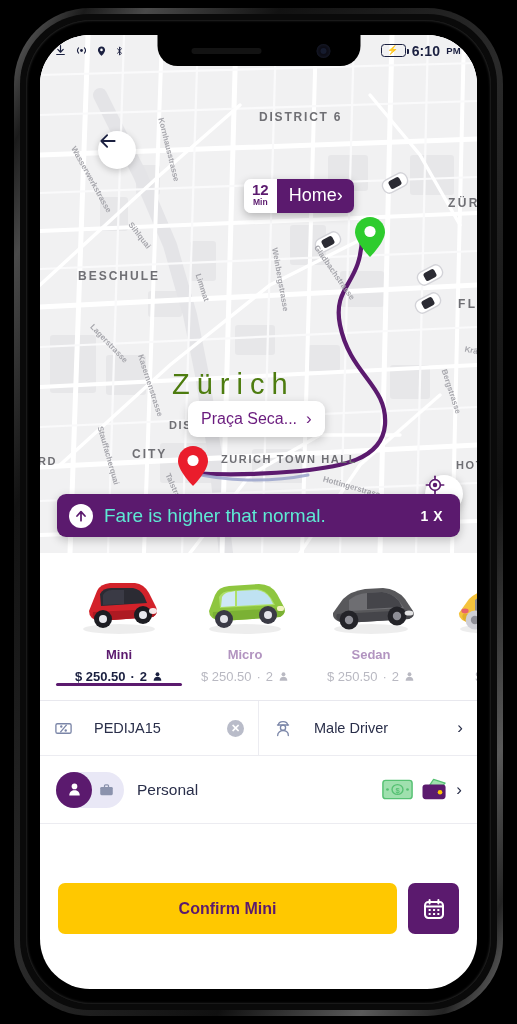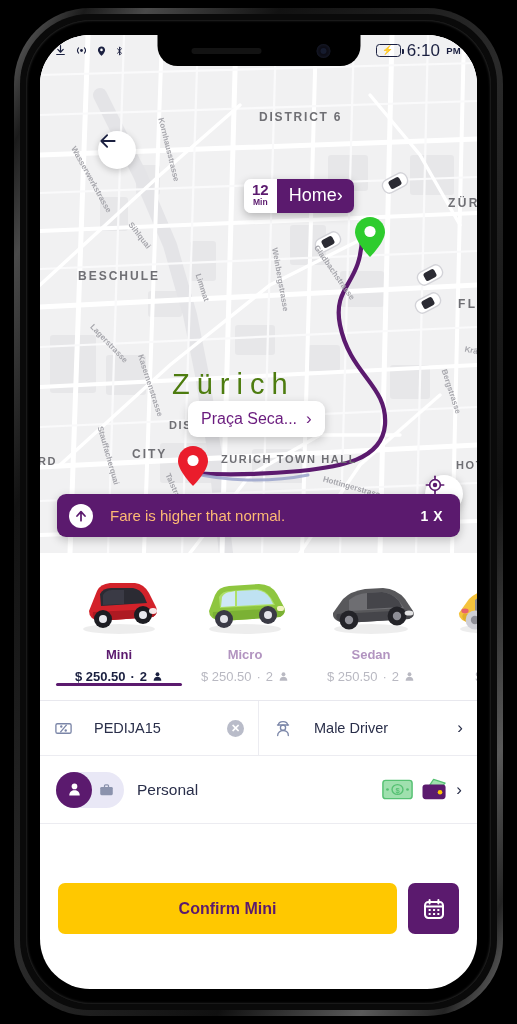--- a/index.html
+++ b/index.html
@@ -62,21 +62,21 @@
 
   
   .statusbar {
     position:absolute; top:0; left:0; width:437px; height:31px;
     z-index:35; color:#1b2040;
     display:flex; align-items:center; justify-content:space-between;
     padding: 0 16px 0 14px; font-size: 11.5px;
   }
   .sb-left { display:flex; align-items:center; gap:7px; }
   .sb-right { display:flex; align-items:center; gap:6px; }
-  .sb-time { font-size: 17px; font-weight:400; letter-spacing:.1px; }
+  .sb-time { font-size: 14px; font-weight:700; letter-spacing:.1px; }
   .sb-pm { font-size:9.5px; font-weight:700; letter-spacing:.3px;}
   .batt {
     width:25px; height:12.5px; border:1.6px solid #1b2040; border-radius:3.5px;
     position:relative; display:flex; align-items:center; justify-content:center;
   }
   .batt::after{ content:""; position:absolute; right:-4px; top:3.5px; width:2px;height:5px;
     background:#1b2040; border-radius:0 1px 1px 0;}
   .batt .bolt{ font-size:9px; line-height:1; color:#1b2040; }
 
   
@@ -142,21 +142,21 @@
   .fare {
     position:absolute; left:17px; top:459px; width:403px; height:43px;
     background:#5b1a6e; border-radius:9px; z-index:25;
     display:flex; align-items:center; padding: 0 17px 0 12px;
     box-shadow:0 3px 10px rgba(0,0,0,.22);
   }
   .fare .circ {
     width:24px;height:24px;border-radius:50%;background:#fff;
     display:flex;align-items:center;justify-content:center;flex:none;
   }
-  .fare .txt { color:#fdba74; font-size:15px; margin-left:17px; flex:1; }
+  .fare .txt { color:#5eead4; font-size:19px; margin-left:11px; flex:1; }
   .fare .mult { color:#fff; font-size:14px; font-weight:600; letter-spacing:.5px;}
 
   
   .sheet {
     position:absolute; left:0; top:518px; width:437px; height:332px;
     background:#fff; z-index:28;
   }
   .cars {
     position:relative; height:148px; display:flex; align-items:flex-start;
     padding-left: 16px; overflow:hidden;

